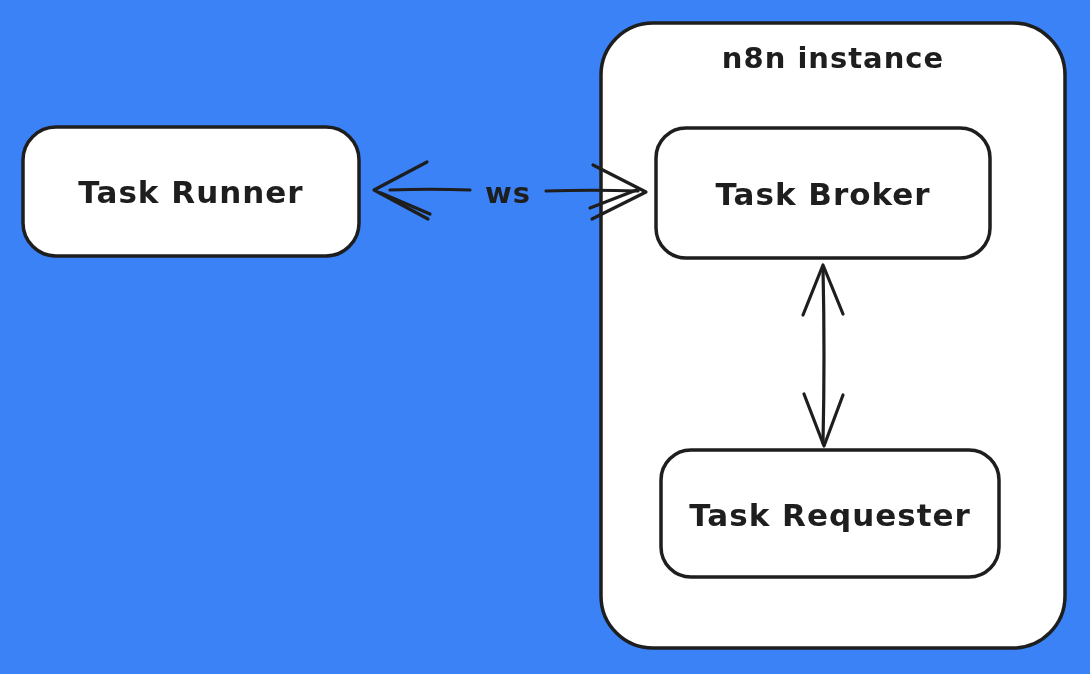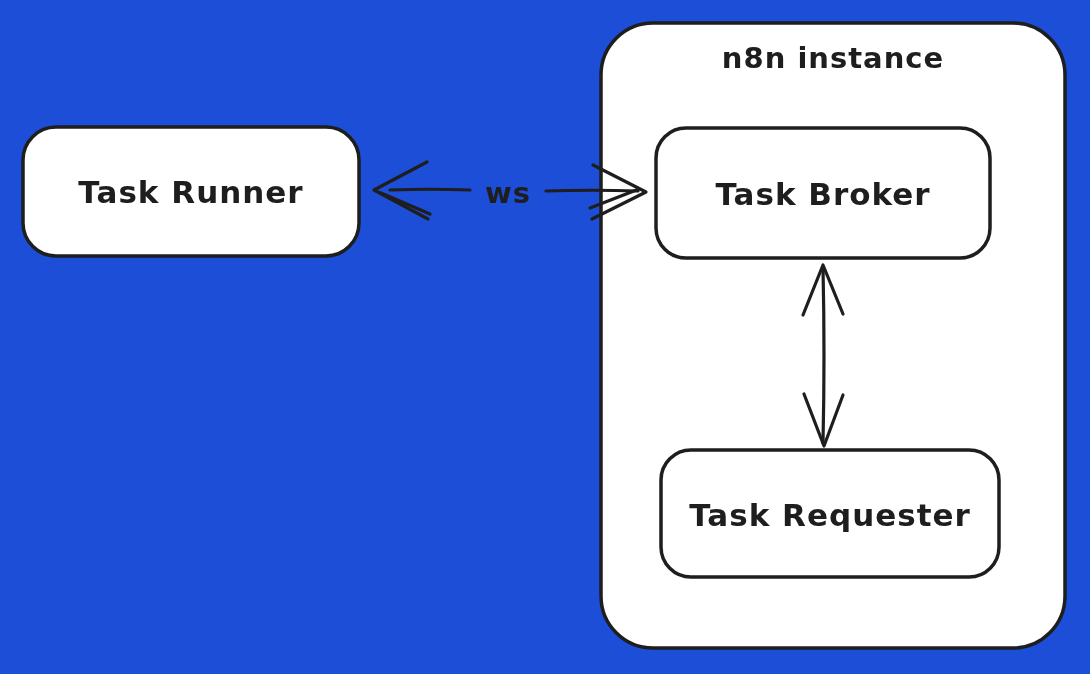--- a/index.html
+++ b/index.html
@@ -8,21 +8,21 @@
     background: #ffffff;
     width: 1090px;
     height: 674px;
     overflow: hidden;
     font-family: "DejaVu Sans", "Liberation Sans", sans-serif;
   }
   .canvas {
     position: relative;
     width: 1090px;
     height: 674px;
-    background: #1d4ed8;
+    background: #3b82f6;
   }
   svg { display: block; }
   .node-label {
     font-family: "DejaVu Sans", "Liberation Sans", sans-serif;
     font-size: 31px;
     font-weight: 600;
     fill: #1e1e1e;
     letter-spacing: 1px;
   }
   .container-label {

